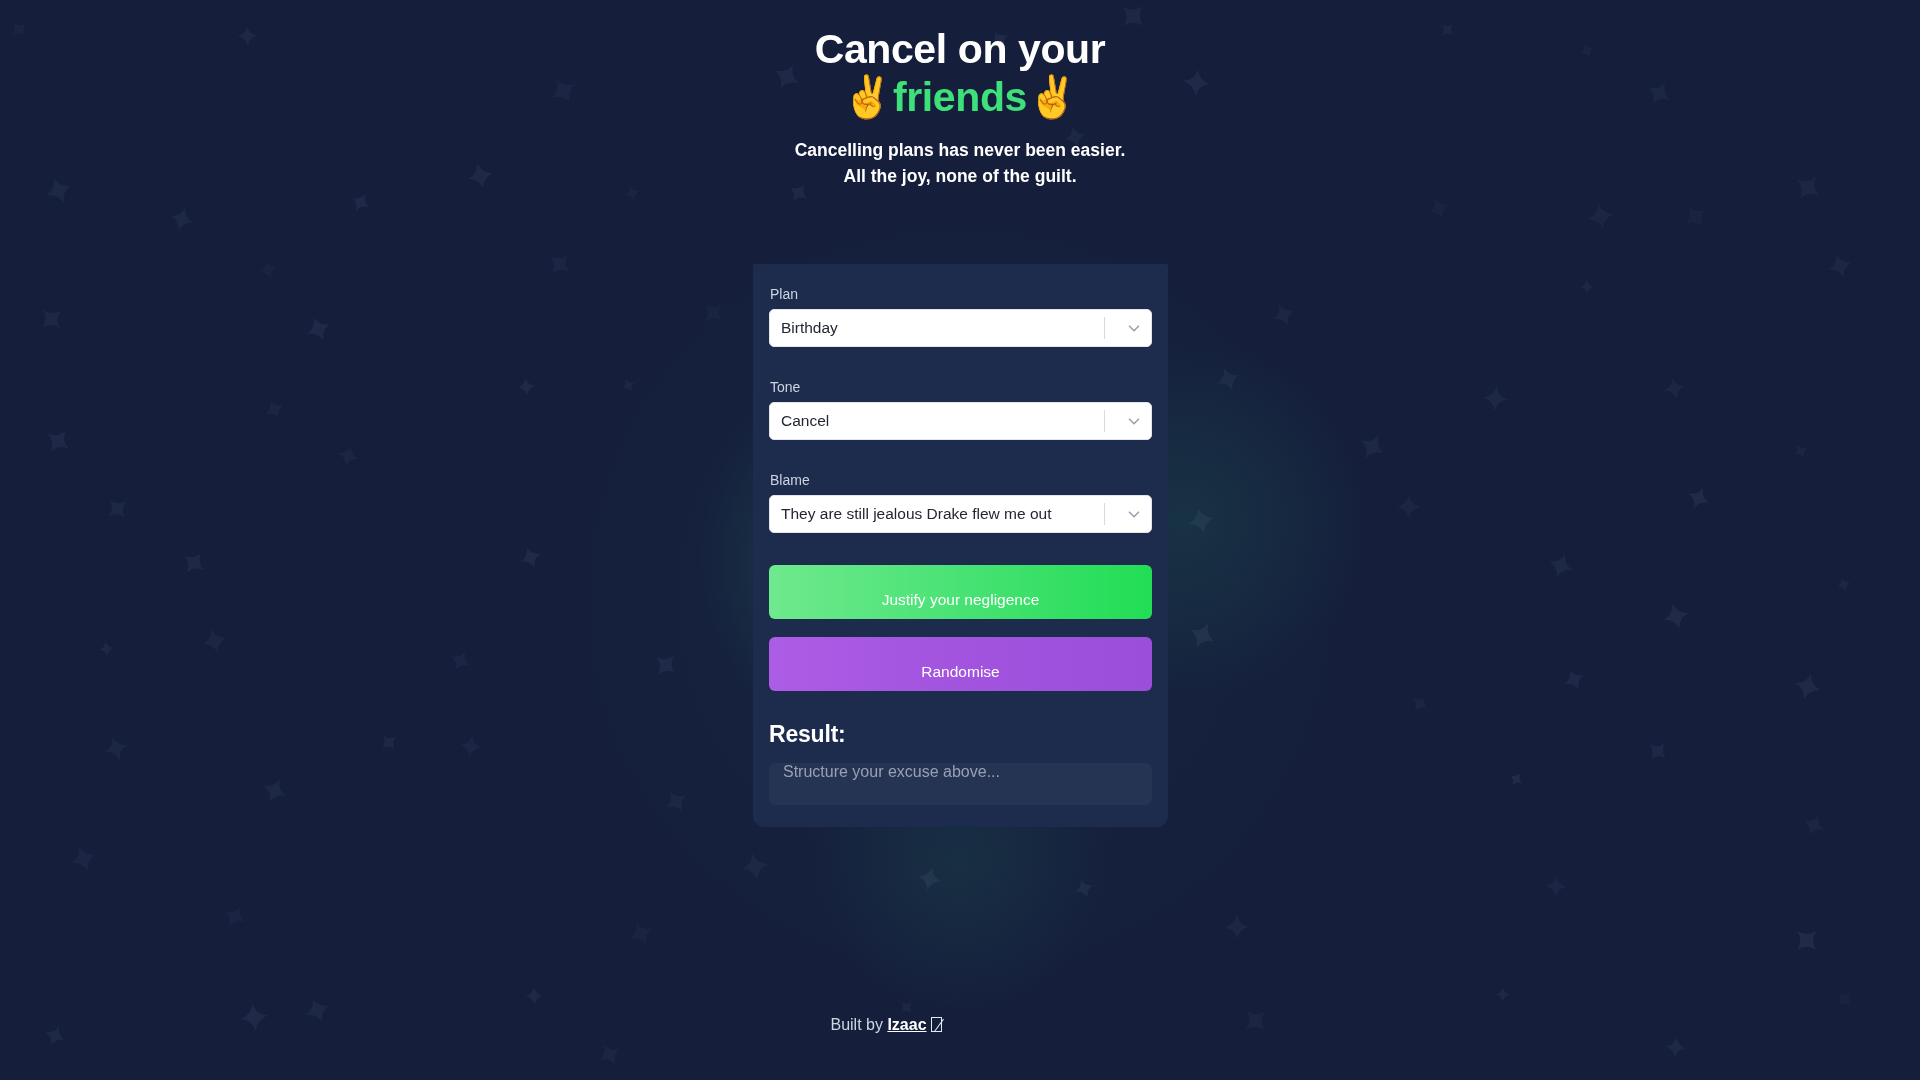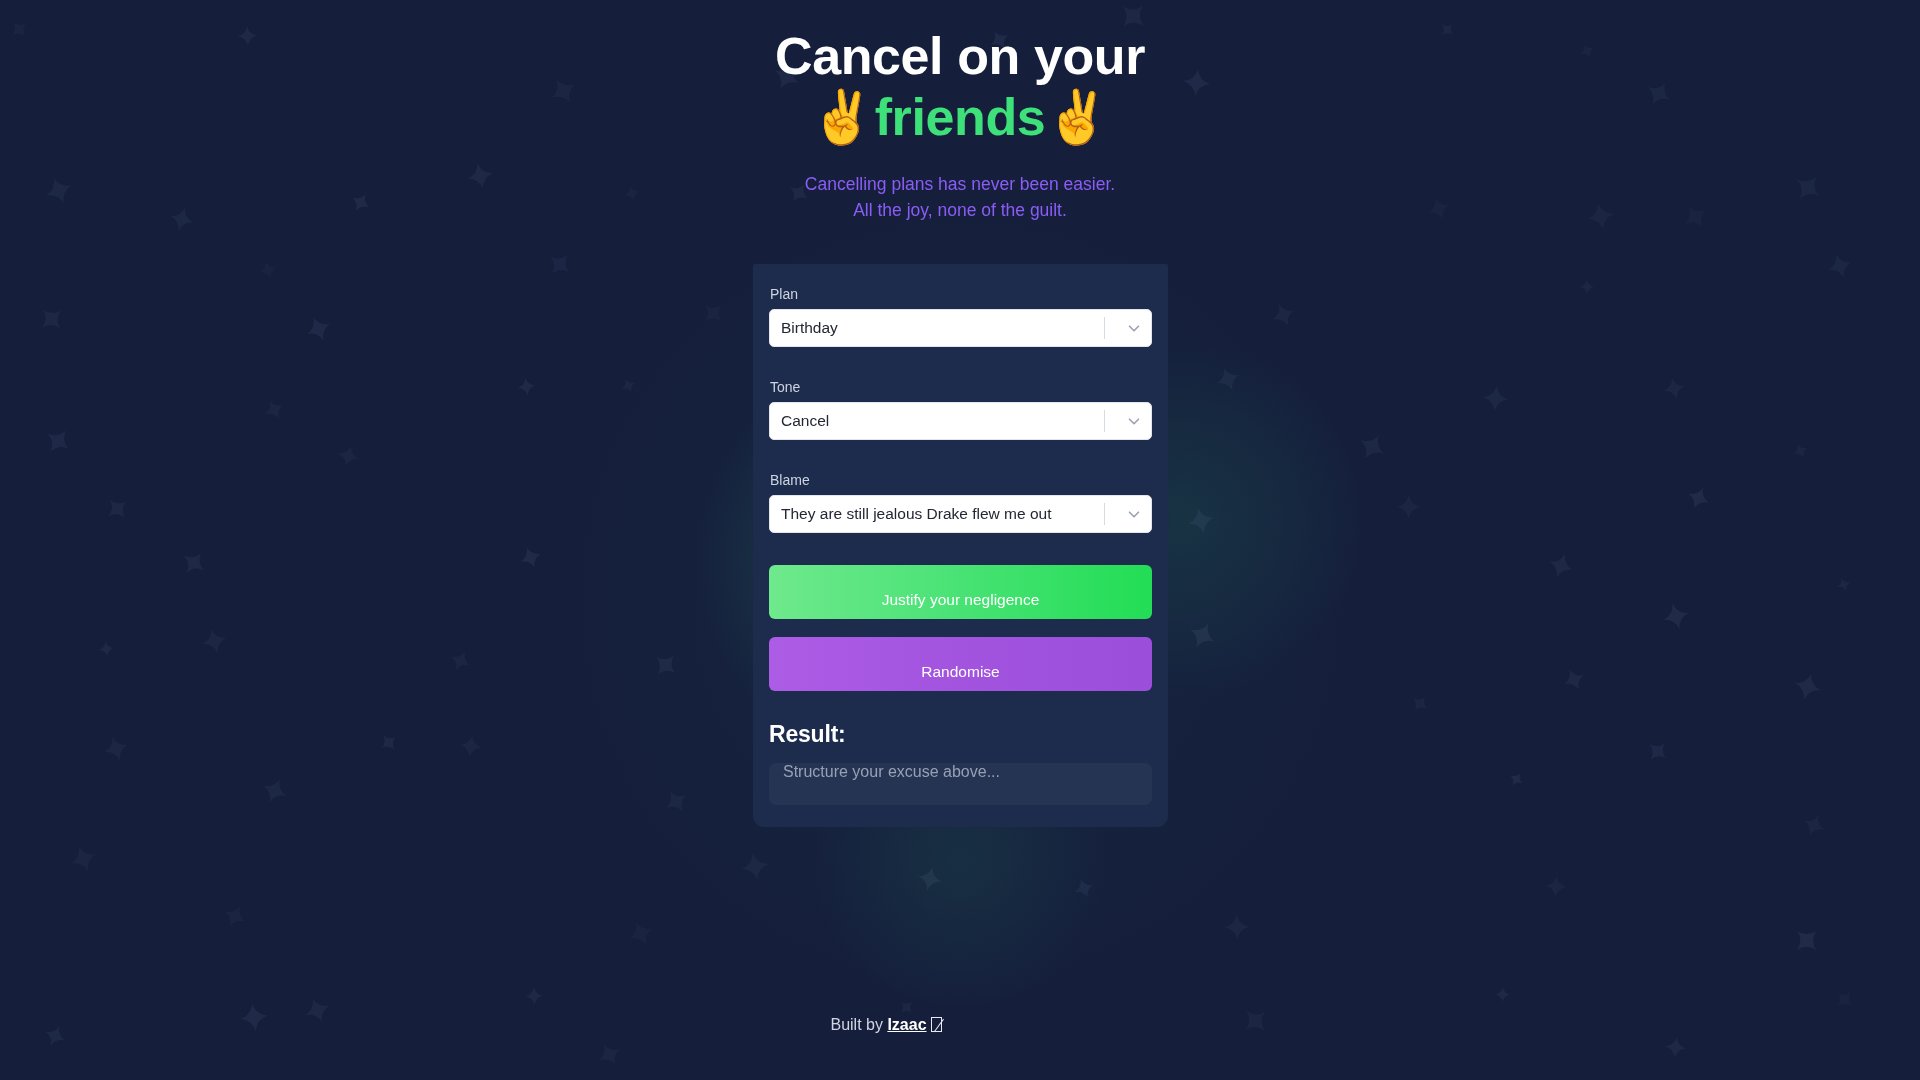--- a/index.html
+++ b/index.html
@@ -38,40 +38,40 @@
 
   
   #hero {
     position:absolute;
     left:0; top:0; width:1920px;
     text-align:center;
     padding-top:26px;
   }
 
   #hero-title {
-    font-size:52px;
+    font-size:41px;
     font-weight:bold;
     line-height:1.17;
     letter-spacing:-0.4px;
     color:#ffffff;
     max-width:470px;
     margin:0 auto;
   }
   #hero-title .accent { color:#3ee07a; }
   #hero-title .emoji {
     font-family:"DejaVu Sans", sans-serif;
     font-weight:normal;
   }
 
   #hero-sub {
-    margin-top:24px;
+    margin-top:16px;
     font-size:17.5px;
     line-height:1.48;
-    color:#8b5cf6;
-    font-weight:normal;
+    color:#ffffff;
+    font-weight:bold;
   }
 
   
   #card {
     position:absolute;
     left:753px;
     top:264px;
     width:415px;
     background:#1d2b4d;
     border-radius:2px 2px 11px 11px;

